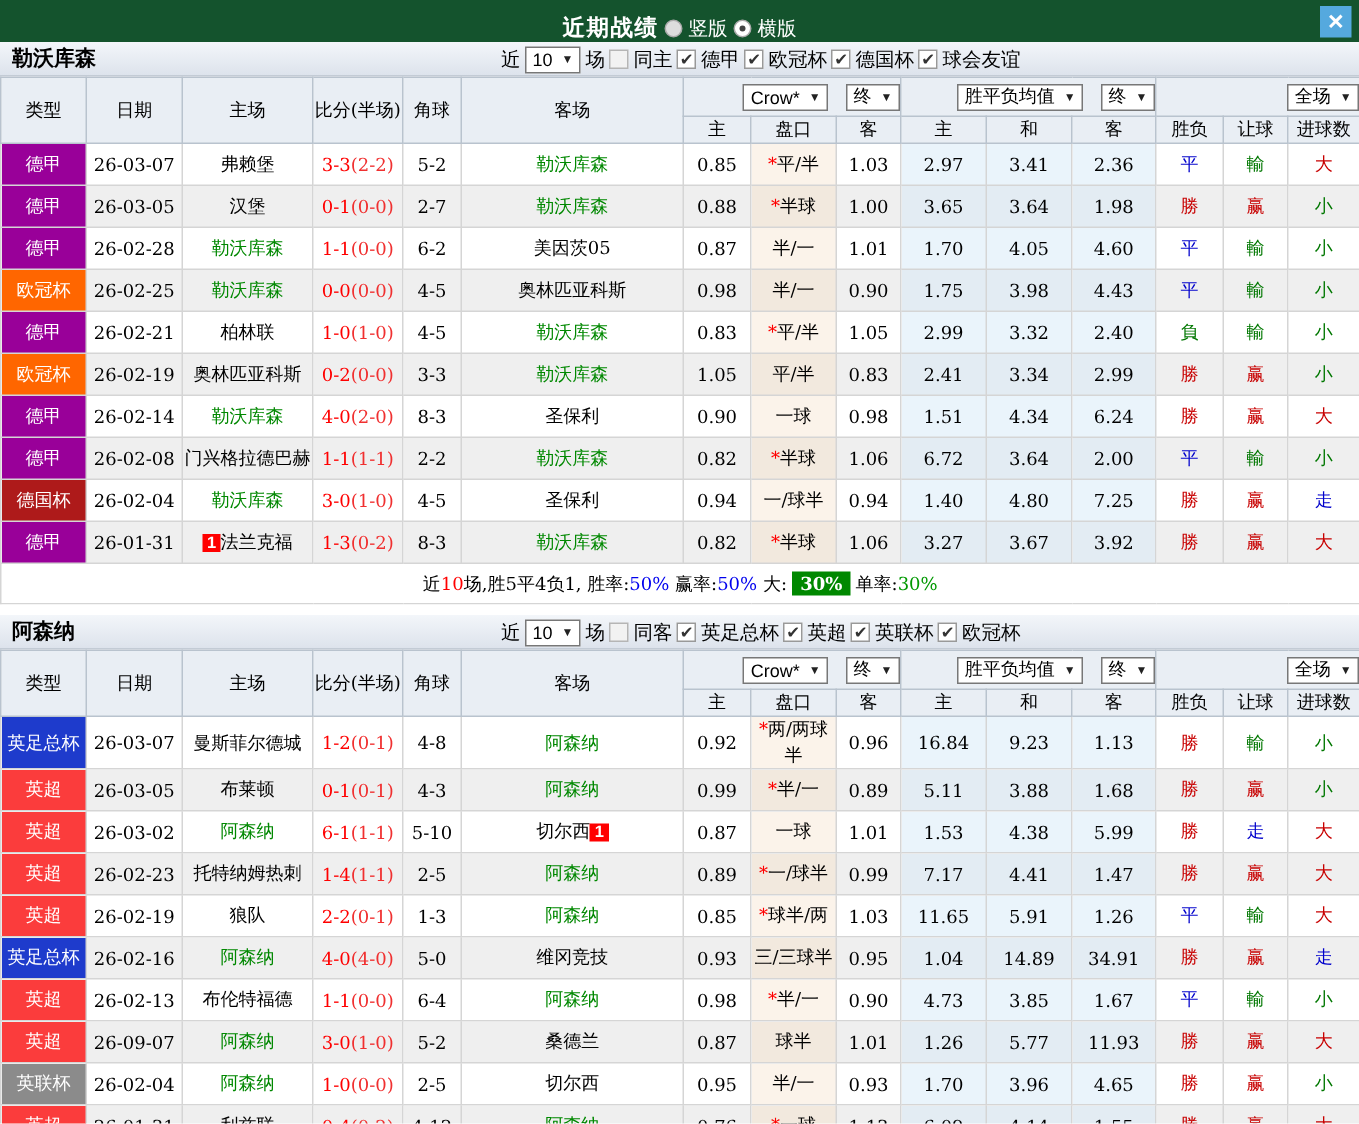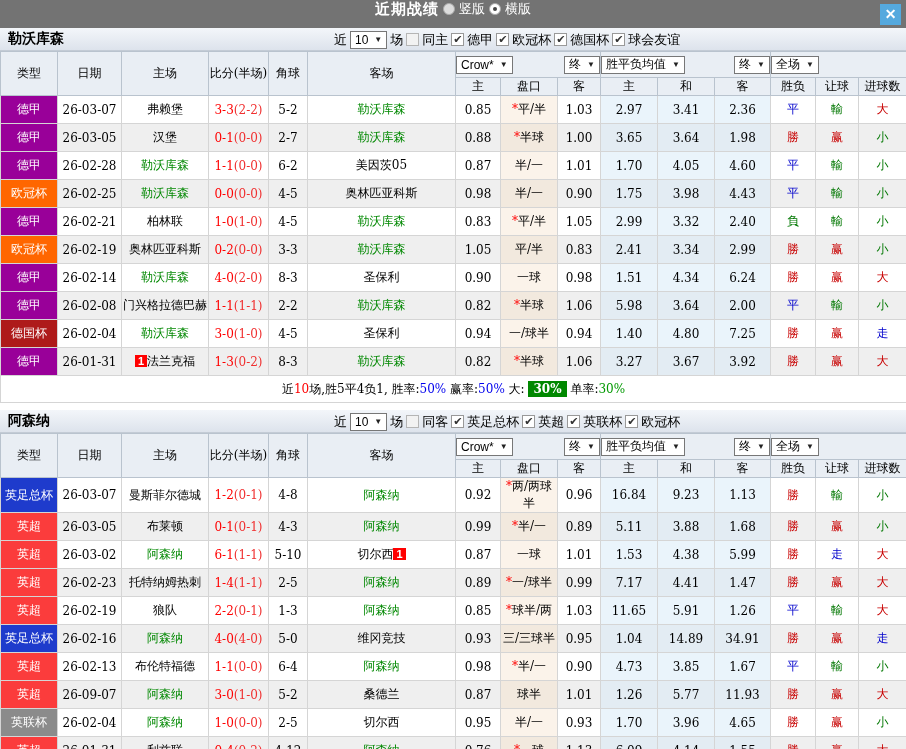--- a/index.html
+++ b/index.html
@@ -1,22 +1,22 @@
 <!DOCTYPE html>
 <html><head>
 <meta charset="utf-8">
 <style>
   * { box-sizing: border-box; }
   body {
     margin: 0; width: 906px; height: 749px; overflow: hidden; background: #fff;
     font-family: "DejaVu Serif", "Liberation Serif", serif; font-size: 12px; color: #000;
   }
   
-  .topbar { height: 28px; background: #737373; position: relative;
-    display: flex; align-items: flex-start; justify-content: center; color: #fff; }
+  .topbar { height: 28px; background: #14532d; position: relative;
+    display: flex; align-items: flex-end; justify-content: center; color: #fff; }
   .title { font-weight: bold; font-size: 15px; letter-spacing: 1px; }
   .radio-wrap { display: flex; align-items: center; margin-left: 4px; gap: 4px; font-size: 13px; font-family: Liberation Mono, monospace; }
   .radio { width: 12px; height: 12px; border-radius: 50%; background: #ddd;
     border: 1px solid #aaa; display: inline-block; position: relative; cursor: pointer; }
   .radio.sel { background: #fff; }
   .radio.sel::after { content: ""; position: absolute; left: 3px; top: 3px; right: 3px; bottom: 3px;
     background: #444; border-radius: 50%; }
   .close-btn { position: absolute; right: 5px; top: 4px; width: 21px; height: 21px;
     background: #55a9de; color: #fff; text-align: center; line-height: 21px;
     font-weight: bold; font-size: 14px; cursor: pointer; font-family: "Liberation Sans", sans-serif; }
@@ -33,21 +33,21 @@
   .cb { width: 13px; height: 13px; border: 1px solid #999; background: #fff;
     display: inline-flex; align-items: center; justify-content: center;
     font-size: 11px; line-height: 1; color: #333; cursor: pointer; }
   .cb.un { background: #f2f2f2; border-color: #b5b5b5; }
   
   table { border-collapse: collapse; table-layout: fixed; width: 906px;
     text-align: center; font-size: 12px; }
   .hdr td { background: #e9eef4; border: 1px solid #b9c3ce; padding: 0; }
   .h1 td { height: 26px; }
   .h2 td { height: 17px; }
-  .ddcell { display: flex; align-items: center; justify-content: space-between; gap: 12px; }
+  .ddcell { display: flex; align-items: center; justify-content: flex-end; gap: 12px; }
   tbody td { border: 1px solid #d5d5d5; height: 28px; padding: 0 1px; overflow: hidden; }
   tr.even td { background: #efefef; }
   tr.odd td { background: #ffffff; }
   td.pan { background: #fbf3ea !important; text-align: center; }
   tr.even td.pan { background: #f2e9de !important; }
   td.avg { background: #eaf4fb !important; }
   tr.even td.avg { background: #e3ecf3 !important; }
   td.type-cell { color: #fff; font-size: 12px; }
   .focal { color: #008800; }
   .score { color: #ff0000; }
@@ -296,21 +296,21 @@
         <tr class="even">
           <td class="type-cell" style="background: rgb(153, 0, 153);"><span>德甲</span></td>
           <td>26-02-08</td>
           <td><span>门兴格拉德巴赫</span></td>
           <td><span class="score">1-1</span><span class="half">(1-1)</span></td>
           <td>2-2</td>
           <td><span class="focal">勒沃库森</span></td>
           <td>0.82</td>
           <td class="pan"><span class="star">*</span><span>半球</span></td>
           <td>1.06</td>
-          <td class="avg">5.98</td>
+          <td class="avg">6.72</td>
           <td class="avg">3.64</td>
           <td class="avg">2.00</td>
           <td class="t-b">平</td>
           <td class="t-g">輸</td>
           <td class="t-g">小</td>
         </tr>
         <tr class="odd">
           <td class="type-cell" style="background: rgb(174, 26, 26);"><span>德国杯</span></td>
           <td>26-02-04</td>
           <td><span class="focal">勒沃库森</span></td>

